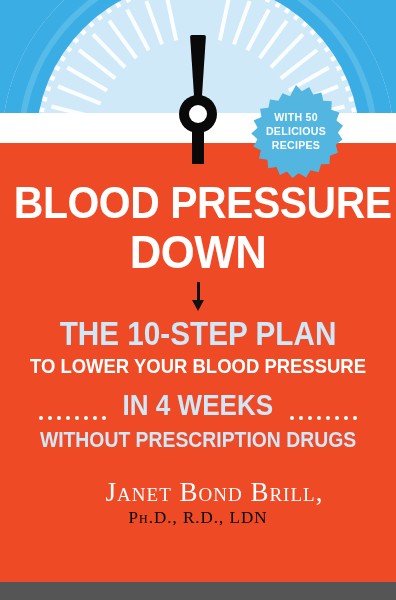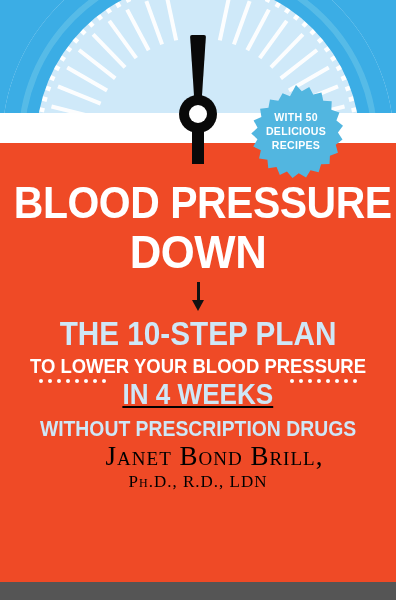--- a/index.html
+++ b/index.html
@@ -186,25 +186,24 @@
     color: #ffffff;
     font-weight: bold;
     font-size: 21px;
     line-height: 24px;
     transform: scaleX(0.88);
     margin-top: 3px;
     white-space: nowrap;
   }
   .weeks-row {
     display: flex;
-    align-items: flex-start;
+    align-items: flex-end;
     justify-content: center;
     gap: 8px;
-    margin-top: 1px;
-    text-decoration: underline;
+    margin-top: 12px;
   }
   .dots {
     display: flex;
     gap: 5px;
   }
   .dots i {
     display: block;
     width: 4px; height: 4px;
     border-radius: 50%;
     background: #ffffff;
@@ -220,21 +219,22 @@
   .t-without {
     color: #cfe7f7;
     font-weight: bold;
     font-size: 22px;
     line-height: 25px;
     transform: scaleX(0.88);
     margin-top: 7px;
     white-space: nowrap;
   }
   .author {
-    color: #000000;
+    margin-top: 25px;
+    color: #ffffff;
     font-family: "Liberation Serif", serif;
     font-size: 27px;
     line-height: 30px;
     letter-spacing: 1px;
     font-variant: small-caps;
     white-space: nowrap;
     padding-left: 33px;
   }
   .author-creds {
     color: #000000;

